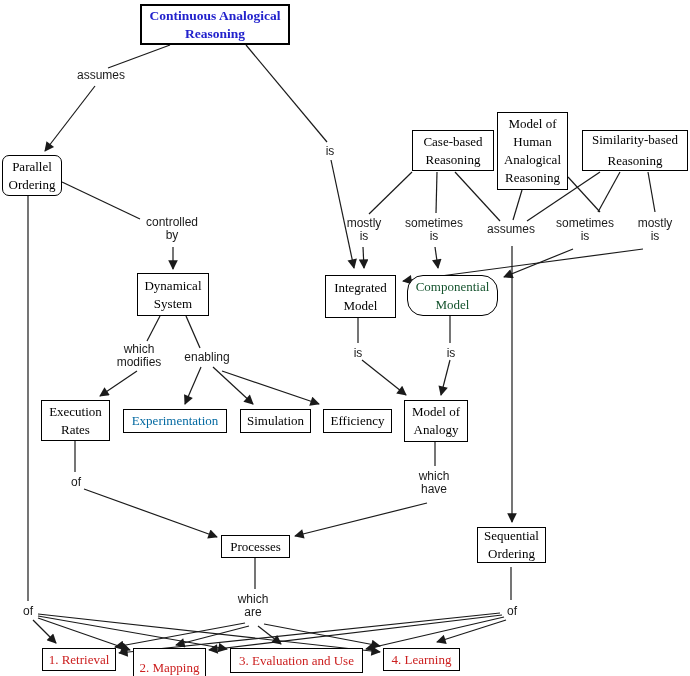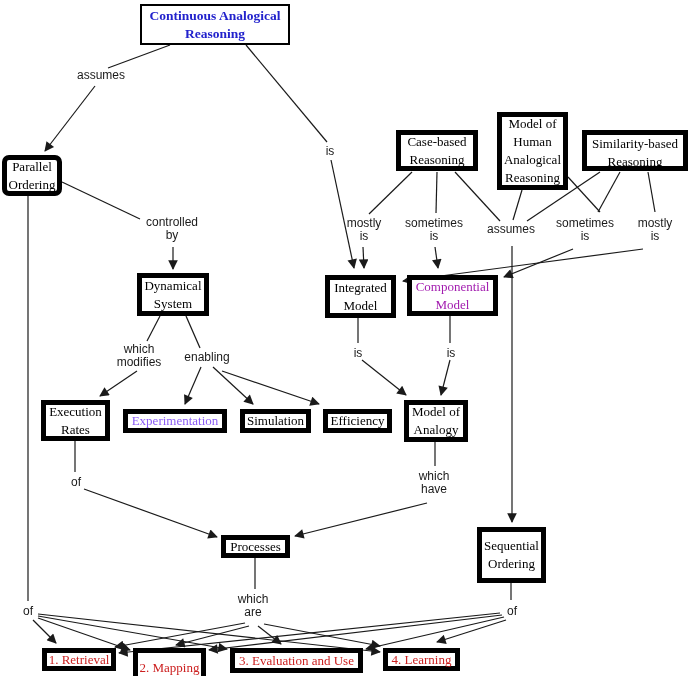--- a/index.html
+++ b/index.html
@@ -2,21 +2,21 @@
 <html><head>
 <meta charset="utf-8">
 <style>
   html,body{margin:0;padding:0;background:#ffffff;}
   #canvas{
     position:relative;width:690px;height:676px;background:#ffffff;
     font-family:"Liberation Serif", serif;overflow:hidden;padding-left:25px;
   }
   #edges{position:absolute;left:0;top:0;width:690px;height:676px;z-index:1;}
   .node{
-    position:absolute;z-index:2;background:#ffffff;border:5px solid #d946ef;
+    position:absolute;z-index:2;background:#ffffff;border:1px solid #d946ef;
     display:flex;flex-direction:column;align-items:center;justify-content:center;
     text-align:center;font-size:13px;line-height:18px;color:#000000;
     box-sizing:border-box;font-family:"Liberation Serif", serif;
   }
   .node.title{font-weight:bold;font-size:13.5px;border-width:2px;}
   .node .nline{white-space:nowrap;}
   .link-label{
     position:absolute;z-index:2;transform:translateX(-50%);
     font-family:"Liberation Sans", sans-serif;font-size:12px;line-height:13px;
     color:#1a1a1a;text-align:center;white-space:nowrap;
@@ -85,21 +85,21 @@
   </svg>
   <div id="nodes-layer">
       <div class="node title" style="left: 140px; top: 4px; width: 150px; height: 41px; color: rgb(34, 34, 204); border-color: rgb(0, 0, 0);">
         <span class="nline">Continuous Analogical</span>
         <span class="nline">Reasoning</span>
       </div>
       <div class="node normal" style="left: 2px; top: 155px; width: 60px; height: 41px; color: rgb(0, 0, 0); border-color: rgb(0, 0, 0); border-radius: 7px;">
         <span class="nline">Parallel</span>
         <span class="nline">Ordering</span>
       </div>
-      <div class="node normal" style="left: 396px; top: 130px; width: 82px; height: 41px; color: rgb(0, 0, 0); border-color: rgb(0, 0, 0);">
+      <div class="node normal" style="left: 412px; top: 130px; width: 82px; height: 41px; color: rgb(0, 0, 0); border-color: rgb(0, 0, 0);">
         <span class="nline">Case-based</span>
         <span class="nline">Reasoning</span>
       </div>
       <div class="node normal" style="left: 497px; top: 112px; width: 71px; height: 78px; color: rgb(0, 0, 0); border-color: rgb(0, 0, 0);">
         <span class="nline">Model of</span>
         <span class="nline">Human</span>
         <span class="nline">Analogical</span>
         <span class="nline">Reasoning</span>
       </div>
       <div class="node normal" style="left: 582px; top: 130px; width: 106px; height: 41px; color: rgb(0, 0, 0); border-color: rgb(0, 0, 0); justify-content: space-between;">
@@ -107,45 +107,45 @@
         <span class="nline">Reasoning</span>
       </div>
       <div class="node normal" style="left: 137px; top: 273px; width: 72px; height: 43px; color: rgb(0, 0, 0); border-color: rgb(0, 0, 0);">
         <span class="nline">Dynamical</span>
         <span class="nline">System</span>
       </div>
       <div class="node normal" style="left: 325px; top: 275px; width: 71px; height: 43px; color: rgb(0, 0, 0); border-color: rgb(0, 0, 0);">
         <span class="nline">Integrated</span>
         <span class="nline">Model</span>
       </div>
-      <div class="node normal" style="left: 407px; top: 275px; width: 91px; height: 41px; color: #a21caf; border-color: rgb(0, 0, 0);">
+      <div class="node normal" style="left: 407px; top: 275px; width: 91px; height: 41px; color: #14532d; border-color: rgb(0, 0, 0); border-radius: 16px;">
         <span class="nline">Componential</span>
         <span class="nline">Model</span>
       </div>
       <div class="node normal" style="left: 41px; top: 400px; width: 69px; height: 41px; color: rgb(0, 0, 0); border-color: rgb(0, 0, 0);">
         <span class="nline">Execution</span>
         <span class="nline">Rates</span>
       </div>
-      <div class="node normal" style="left: 123px; top: 409px; width: 104px; height: 24px; color: #8b5cf6; border-color: rgb(0, 0, 0);">
+      <div class="node normal" style="left: 123px; top: 409px; width: 104px; height: 24px; color: #0369a1; border-color: rgb(0, 0, 0);">
         <span class="nline">Experimentation</span>
       </div>
       <div class="node normal" style="left: 240px; top: 409px; width: 71px; height: 24px; color: rgb(0, 0, 0); border-color: rgb(0, 0, 0);">
         <span class="nline">Simulation</span>
       </div>
       <div class="node normal" style="left: 323px; top: 409px; width: 69px; height: 24px; color: rgb(0, 0, 0); border-color: rgb(0, 0, 0);">
         <span class="nline">Efficiency</span>
       </div>
       <div class="node normal" style="left: 404px; top: 400px; width: 64px; height: 42px; color: rgb(0, 0, 0); border-color: rgb(0, 0, 0);">
         <span class="nline">Model of</span>
         <span class="nline">Analogy</span>
       </div>
       <div class="node normal" style="left: 221px; top: 535px; width: 69px; height: 23px; color: rgb(0, 0, 0); border-color: rgb(0, 0, 0);">
         <span class="nline">Processes</span>
       </div>
-      <div class="node normal" style="left: 477px; top: 527px; width: 69px; height: 56px; color: rgb(0, 0, 0); border-color: rgb(0, 0, 0);">
+      <div class="node normal" style="left: 477px; top: 527px; width: 69px; height: 36px; color: rgb(0, 0, 0); border-color: rgb(0, 0, 0);">
         <span class="nline">Sequential</span>
         <span class="nline">Ordering</span>
       </div>
       <div class="node phase" style="left: 42px; top: 648px; width: 74px; height: 23px; color: rgb(204, 32, 32); border-color: rgb(0, 0, 0);">
         <span class="nline">1. Retrieval</span>
       </div>
       <div class="node phase" style="left: 133px; top: 648px; width: 73px; height: 39px; color: rgb(204, 32, 32); border-color: rgb(0, 0, 0);">
         <span class="nline">2. Mapping</span>
       </div>
       <div class="node phase" style="left: 230px; top: 648px; width: 133px; height: 25px; color: rgb(204, 32, 32); border-color: rgb(0, 0, 0);">

